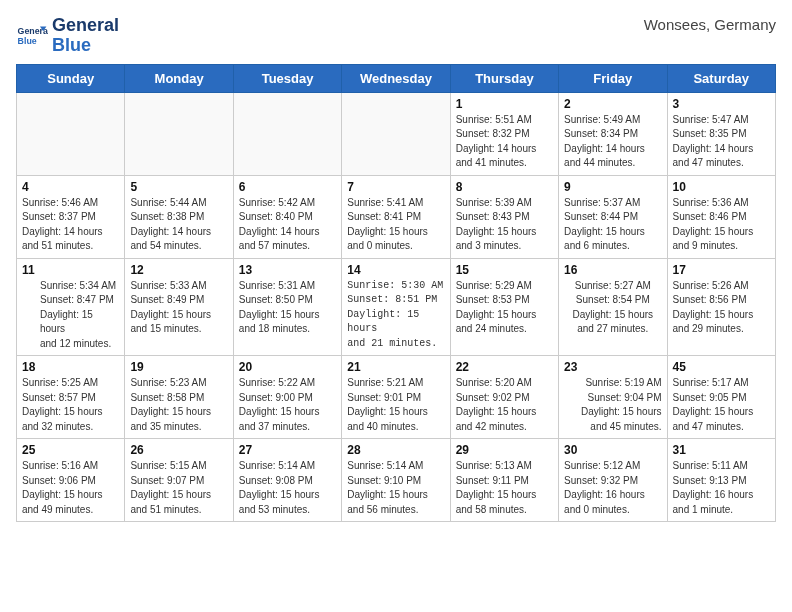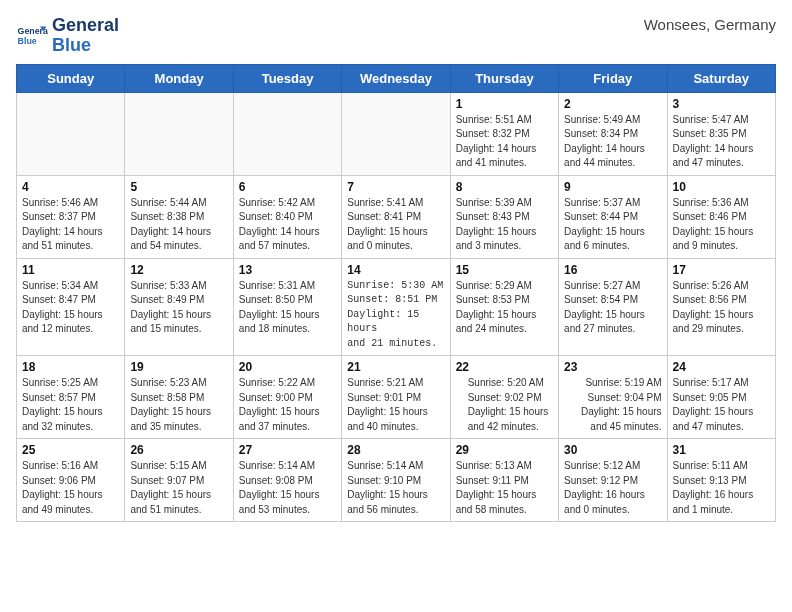--- a/index.html
+++ b/index.html
@@ -198,21 +198,21 @@
           <div class="day-num">10</div>
           <div class="day-detail" style="white-space: pre-line;">Sunrise: 5:36 AM
 Sunset: 8:46 PM
 Daylight: 15 hours
 and 9 minutes.</div>
         </td>
       </tr>
       <tr>
         <td>
           <div class="day-num">11</div>
-          <div class="day-detail" style="white-space: pre-line;">Sunrise: 5:34 AM
+          <div class="day-detail" style="white-space: pre-line; margin-left: 18px;">Sunrise: 5:34 AM
 Sunset: 8:47 PM
 Daylight: 15 hours
 and 12 minutes.</div>
         </td>
         <td>
           <div class="day-num">12</div>
           <div class="day-detail" style="white-space: pre-line;">Sunrise: 5:33 AM
 Sunset: 8:49 PM
 Daylight: 15 hours
 and 15 minutes.</div>
@@ -233,21 +233,21 @@
         </td>
         <td>
           <div class="day-num">15</div>
           <div class="day-detail" style="white-space: pre-line;">Sunrise: 5:29 AM
 Sunset: 8:53 PM
 Daylight: 15 hours
 and 24 minutes.</div>
         </td>
         <td>
           <div class="day-num">16</div>
-          <div class="day-detail" style="white-space: pre-line;">Sunrise: 5:27 AM
+          <div class="day-detail" style="white-space: pre-line; text-align: center;">Sunrise: 5:27 AM
 Sunset: 8:54 PM
 Daylight: 15 hours
 and 27 minutes.</div>
         </td>
         <td>
           <div class="day-num">17</div>
           <div class="day-detail" style="white-space: pre-line;">Sunrise: 5:26 AM
 Sunset: 8:56 PM
 Daylight: 15 hours
 and 29 minutes.</div>
@@ -277,34 +277,34 @@
         </td>
         <td>
           <div class="day-num">21</div>
           <div class="day-detail" style="white-space: pre-line;">Sunrise: 5:21 AM
 Sunset: 9:01 PM
 Daylight: 15 hours
 and 40 minutes.</div>
         </td>
         <td>
           <div class="day-num">22</div>
-          <div class="day-detail" style="white-space: pre-line; margin-left: 12px;">Sunrise: 5:20 AM
+          <div class="day-detail" style="white-space: pre-line;">Sunrise: 5:20 AM
 Sunset: 9:02 PM
 Daylight: 15 hours
 and 42 minutes.</div>
         </td>
         <td>
           <div class="day-num">23</div>
           <div class="day-detail" style="white-space: pre-line; text-align: right;">Sunrise: 5:19 AM
 Sunset: 9:04 PM
 Daylight: 15 hours
 and 45 minutes.</div>
         </td>
         <td>
-          <div class="day-num">24</div>
+          <div class="day-num">45</div>
           <div class="day-detail" style="white-space: pre-line;">Sunrise: 5:17 AM
 Sunset: 9:05 PM
 Daylight: 15 hours
 and 47 minutes.</div>
         </td>
       </tr>
       <tr>
         <td>
           <div class="day-num">25</div>
           <div class="day-detail" style="white-space: pre-line;">Sunrise: 5:16 AM
@@ -336,21 +336,21 @@
         <td>
           <div class="day-num">29</div>
           <div class="day-detail" style="white-space: pre-line;">Sunrise: 5:13 AM
 Sunset: 9:11 PM
 Daylight: 15 hours
 and 58 minutes.</div>
         </td>
         <td>
           <div class="day-num">30</div>
           <div class="day-detail" style="white-space: pre-line;">Sunrise: 5:12 AM
-Sunset: 9:12 PM
+Sunset: 9:32 PM
 Daylight: 16 hours
 and 0 minutes.</div>
         </td>
         <td>
           <div class="day-num">31</div>
           <div class="day-detail" style="white-space: pre-line;">Sunrise: 5:11 AM
 Sunset: 9:13 PM
 Daylight: 16 hours
 and 1 minute.</div>
         </td>

